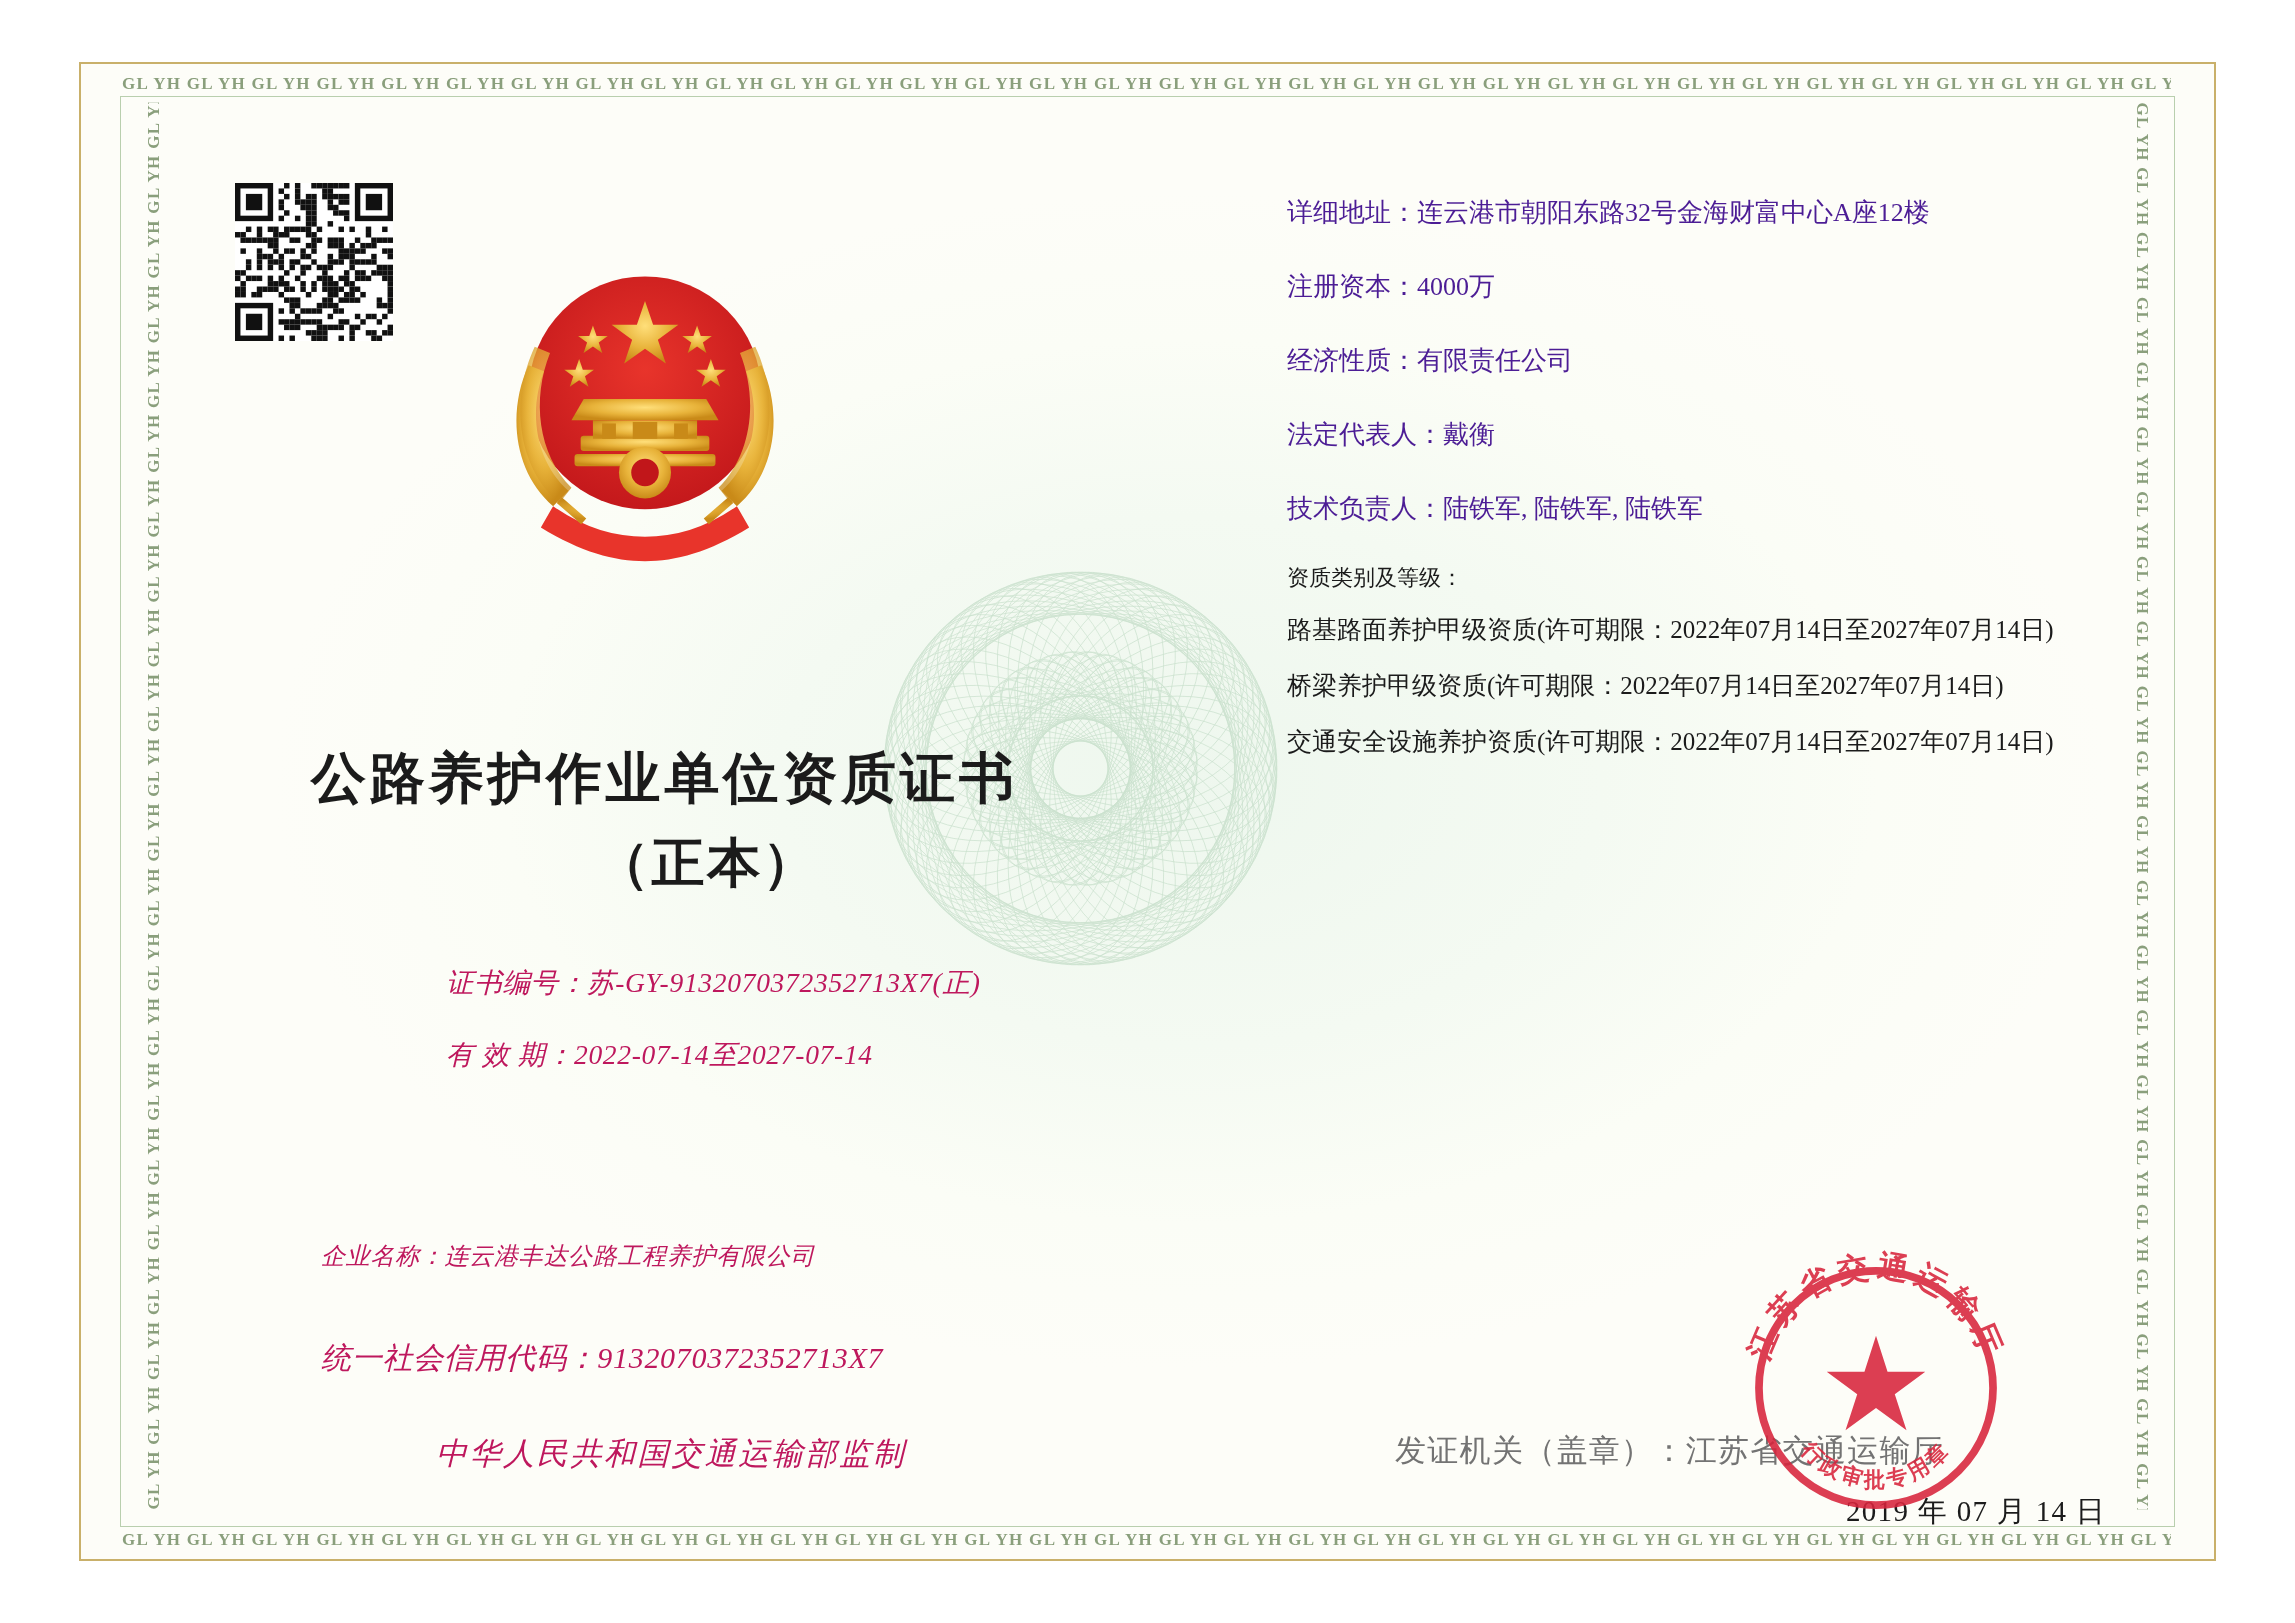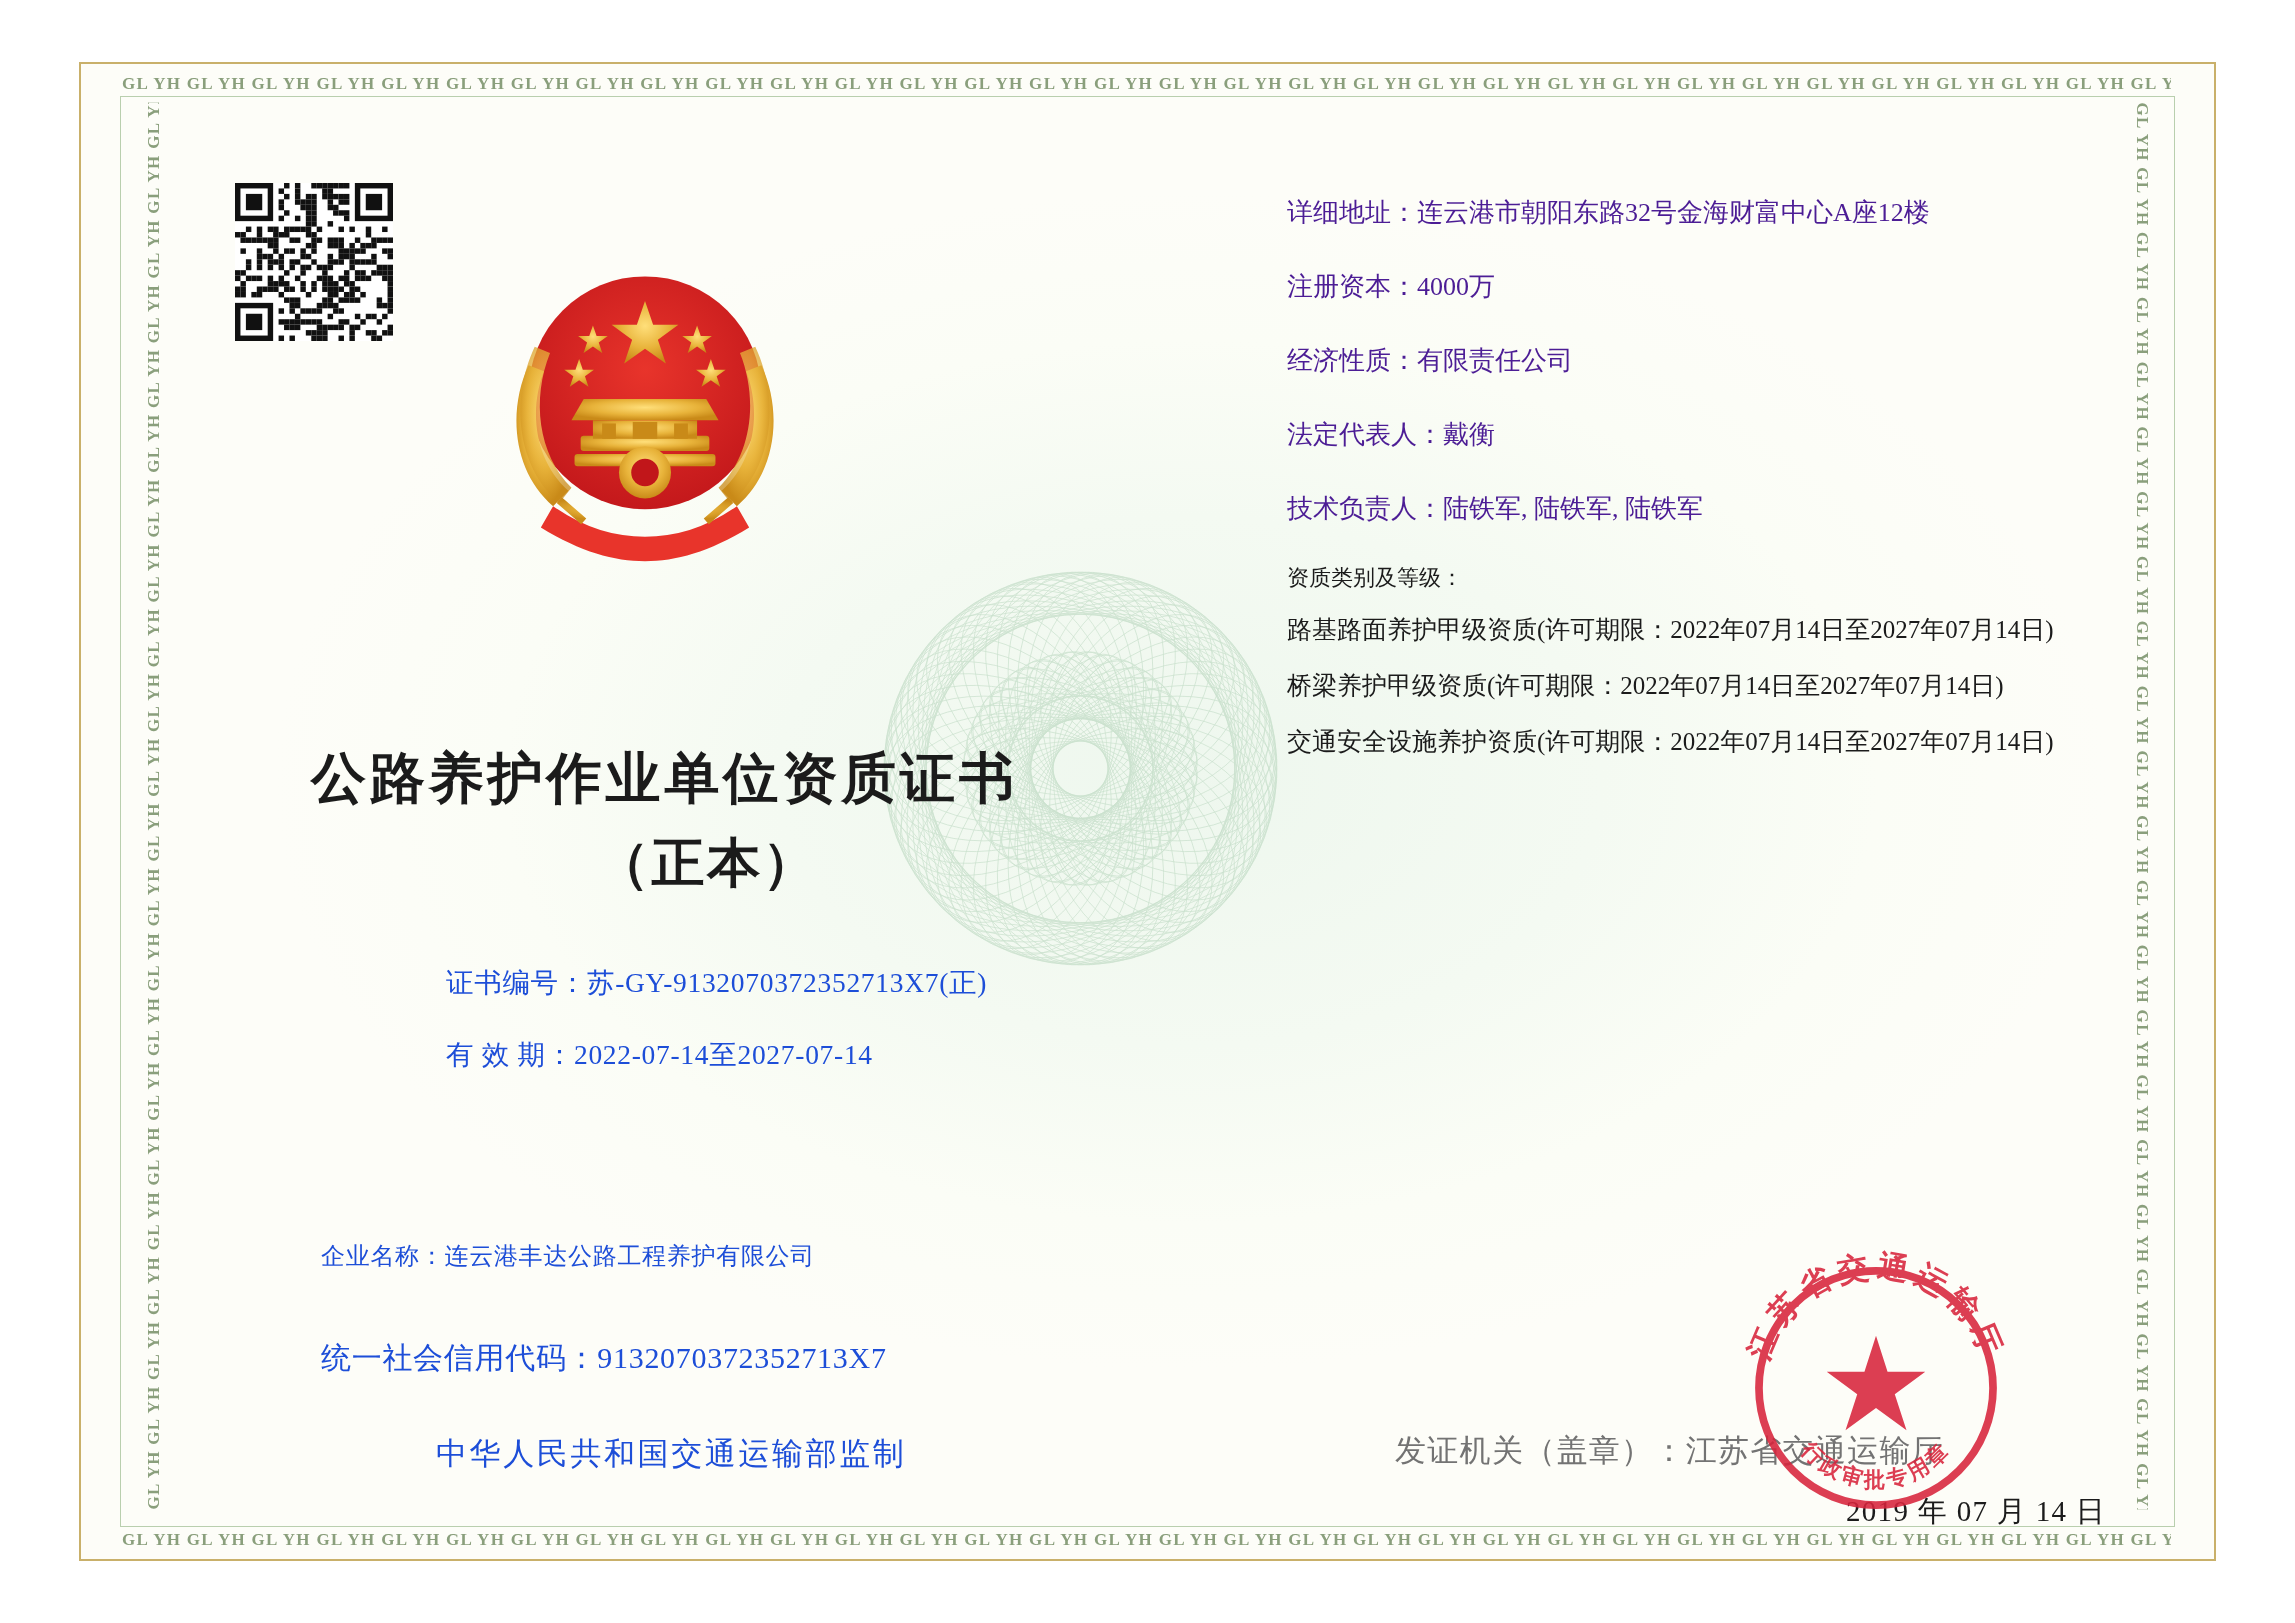--- a/index.html
+++ b/index.html
@@ -120,23 +120,24 @@
     top: 766px;
     font-size: 53px;
     font-weight: 700;
     letter-spacing: 2.6px;
     color: #1b1b1b;
   }
 
   .kv-line {
     position: absolute;
     font-size: 27.5px;
-    color: #1d4ed8;
+    color: #be185d;
     white-space: nowrap;
     letter-spacing: 0.7px;
+    font-style: italic;
   }
   .kv-label { font-weight: 400; }
   .kv-value { font-weight: 400; }
 
   .cert-no   { left: 367px; top: 903px; }
   .valid     { left: 367px; top: 975px; }
 
   .company   { left: 242px; top: 1178px; font-size: 24px; }
   .credit    { left: 242px; top: 1276px; font-size: 30px; }
   .ministry  { left: 357px; top: 1371px; font-size: 31px; letter-spacing: 2.6px; }

